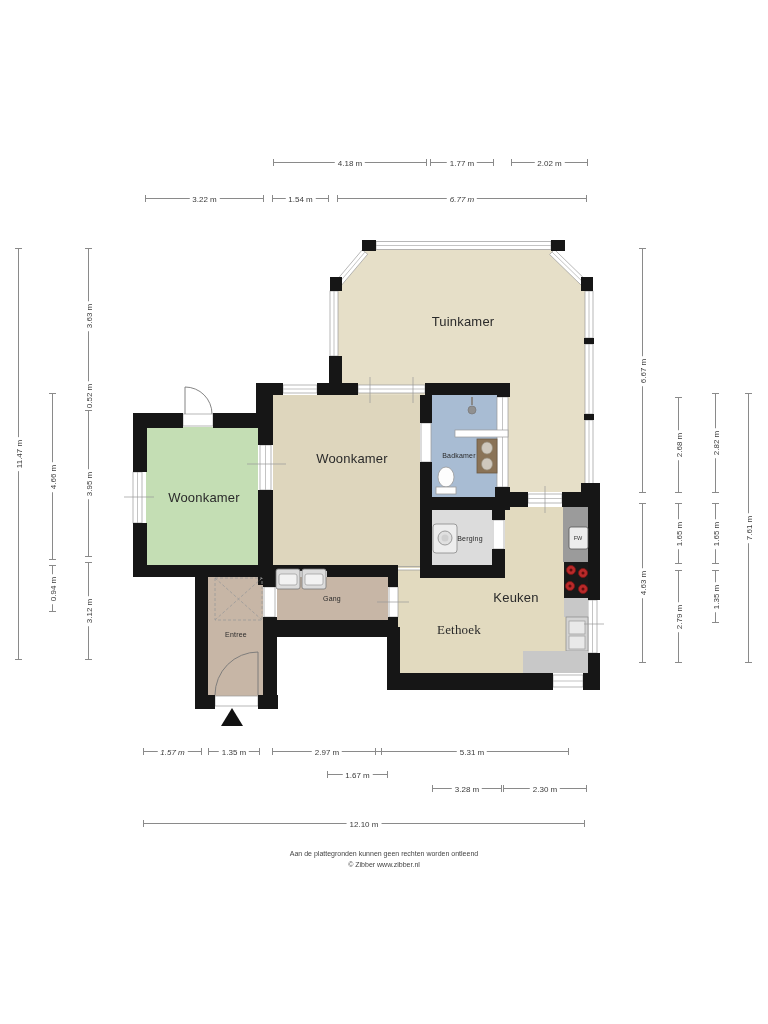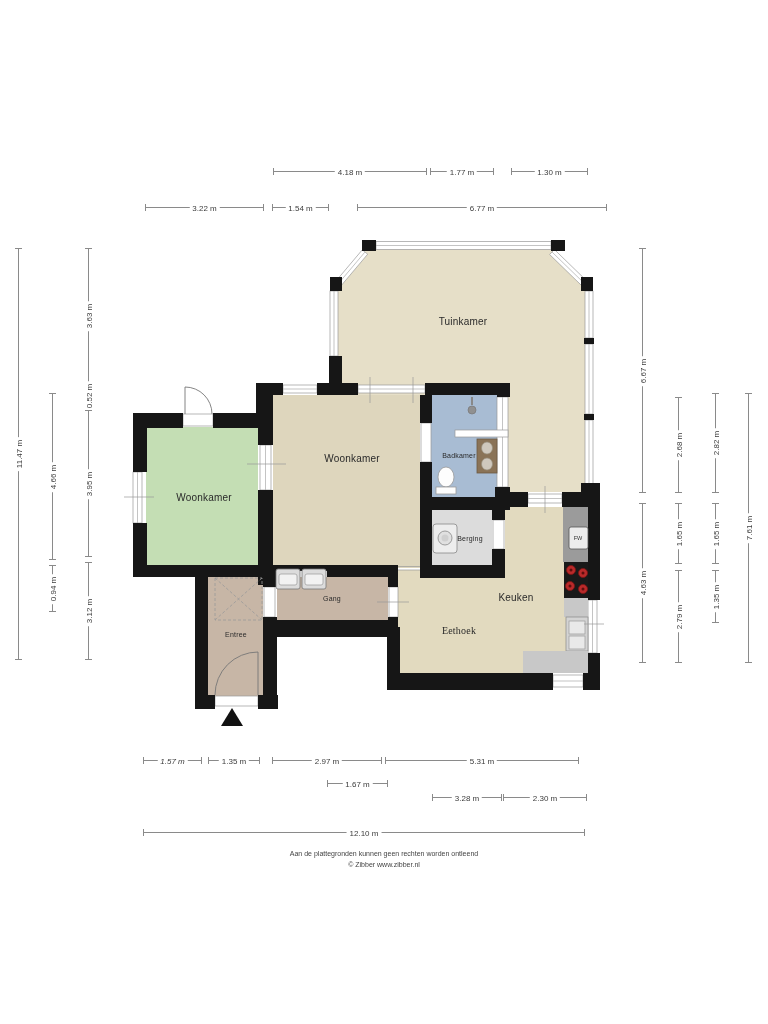--- a/index.html
+++ b/index.html
@@ -1,23 +1,23 @@
 <!DOCTYPE html>
 <html><head>
 <meta charset="utf-8">
 <style>
   html,body{margin:0;padding:0;background:#fff;}
   #page{position:relative;width:768px;height:1024px;background:#fff;overflow:hidden;
         font-family:"Liberation Sans",sans-serif;}
   svg{position:absolute;left:0;top:0;}
-  .room-label{position:absolute;transform:translate(-50%,-50%);font-size:10px;color:#2a2a2a;
+  .room-label{position:absolute;transform:translate(-50%,-50%);font-size:13px;color:#2a2a2a;
               white-space:nowrap;letter-spacing:.2px;}
   .room-label.sm{font-size:7px;}
   .appl-label{position:absolute;transform:translate(-50%,-50%);font-size:5.5px;color:#333;white-space:nowrap;}
-  .dimh{position:absolute;height:0;border-top:1px solid #8a8a8a;margin-top:9px;}
+  .dimh{position:absolute;height:0;border-top:1px solid #8a8a8a;}
   .dimh i{position:absolute;width:1px;height:7px;background:#8a8a8a;top:-4px;}
   .dimh i.t0{left:0;} .dimh i.t1{right:0;}
   .dimh span{position:absolute;left:50%;top:0;transform:translate(-50%,-50%);
              background:#fff;padding:0 3px;font-size:8px;color:#3c3c3c;white-space:nowrap;}
   .dimv{position:absolute;width:0;border-left:1px solid #8a8a8a;}
   .dimv i{position:absolute;height:1px;width:7px;background:#8a8a8a;left:-4px;}
   .dimv i.t0{top:0;} .dimv i.t1{bottom:0;}
   .dimv span{position:absolute;top:50%;left:0;transform:translate(-50%,-50%) rotate(-90deg);
              background:#fff;padding:0 3px;font-size:8px;color:#3c3c3c;white-space:nowrap;}
   .footer{position:absolute;left:0;right:0;text-align:center;font-size:7px;color:#444;}
@@ -216,33 +216,33 @@
       <span>4.18 m</span>
     </div>
 <div class="dimh" style="left:430px;top:162px;width:64px;">
       <i class="t0"></i>
       <i class="t1"></i>
       <span>1.77 m</span>
     </div>
 <div class="dimh" style="left:511px;top:162px;width:77px;">
       <i class="t0"></i>
       <i class="t1"></i>
-      <span>1.30 m</span>
+      <span>2.02 m</span>
     </div>
 <div class="dimh" style="left:145px;top:198px;width:119px;">
       <i class="t0"></i>
       <i class="t1"></i>
       <span>3.22 m</span>
     </div>
 <div class="dimh" style="left:272px;top:198px;width:57px;text-align:right;">
       <i class="t0"></i>
       <i class="t1"></i>
       <span>1.54 m</span>
     </div>
-<div class="dimh" style="left:357px;top:198px;width:250px;">
+<div class="dimh" style="left:337px;top:198px;width:250px;font-style:italic;">
       <i class="t0"></i>
       <i class="t1"></i>
       <span>6.77 m</span>
     </div>
 
 <div class="dimv" style="left:18px;top:248px;height:412px;">
       <i class="t0"></i>
       <i class="t1"></i>
       <span>11.47 m</span>
     </div>
@@ -331,21 +331,21 @@
 <div class="dimh" style="left:208px;top:751px;width:52px;">
       <i class="t0"></i>
       <i class="t1"></i>
       <span>1.35 m</span>
     </div>
 <div class="dimh" style="left:272px;top:751px;width:110px;">
       <i class="t0"></i>
       <i class="t1"></i>
       <span>2.97 m</span>
     </div>
-<div class="dimh" style="left:385px;top:751px;width:194px;text-align:center;">
+<div class="dimh" style="left:375px;top:751px;width:194px;text-align:center;">
       <i class="t0"></i>
       <i class="t1"></i>
       <span>5.31 m</span>
     </div>
 <div class="dimh" style="left:327px;top:774px;width:61px;">
       <i class="t0"></i>
       <i class="t1"></i>
       <span>1.67 m</span>
     </div>
 <div class="dimh" style="left:432px;top:788px;width:70px;">

